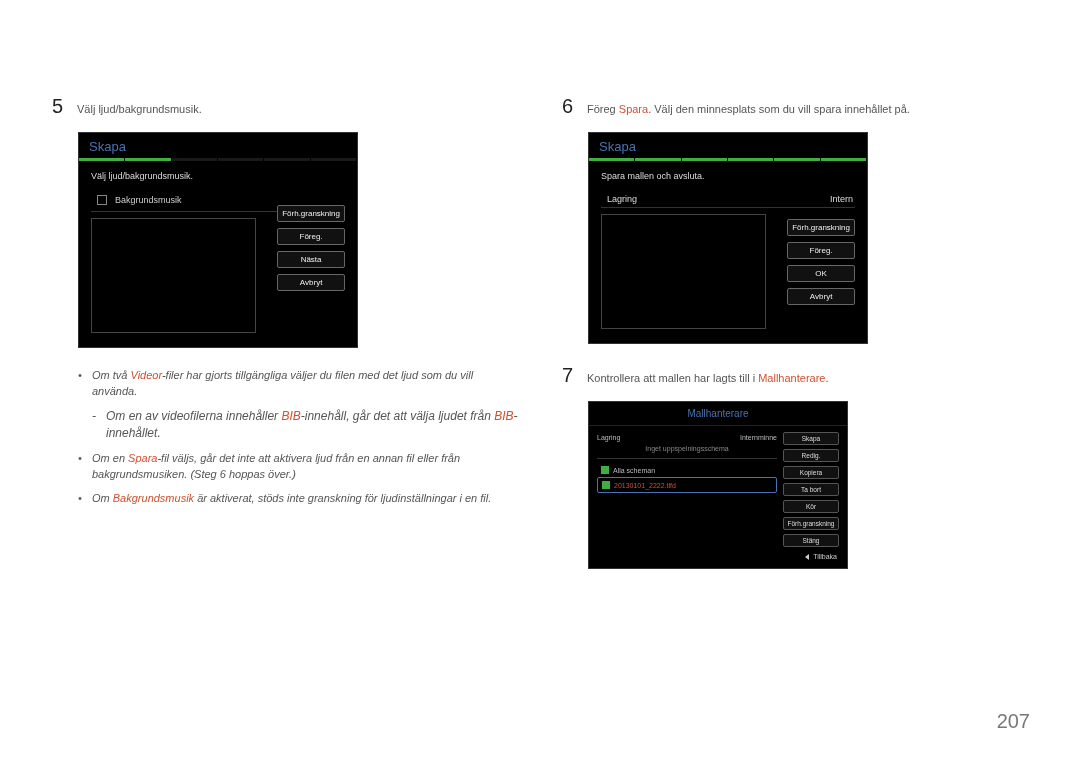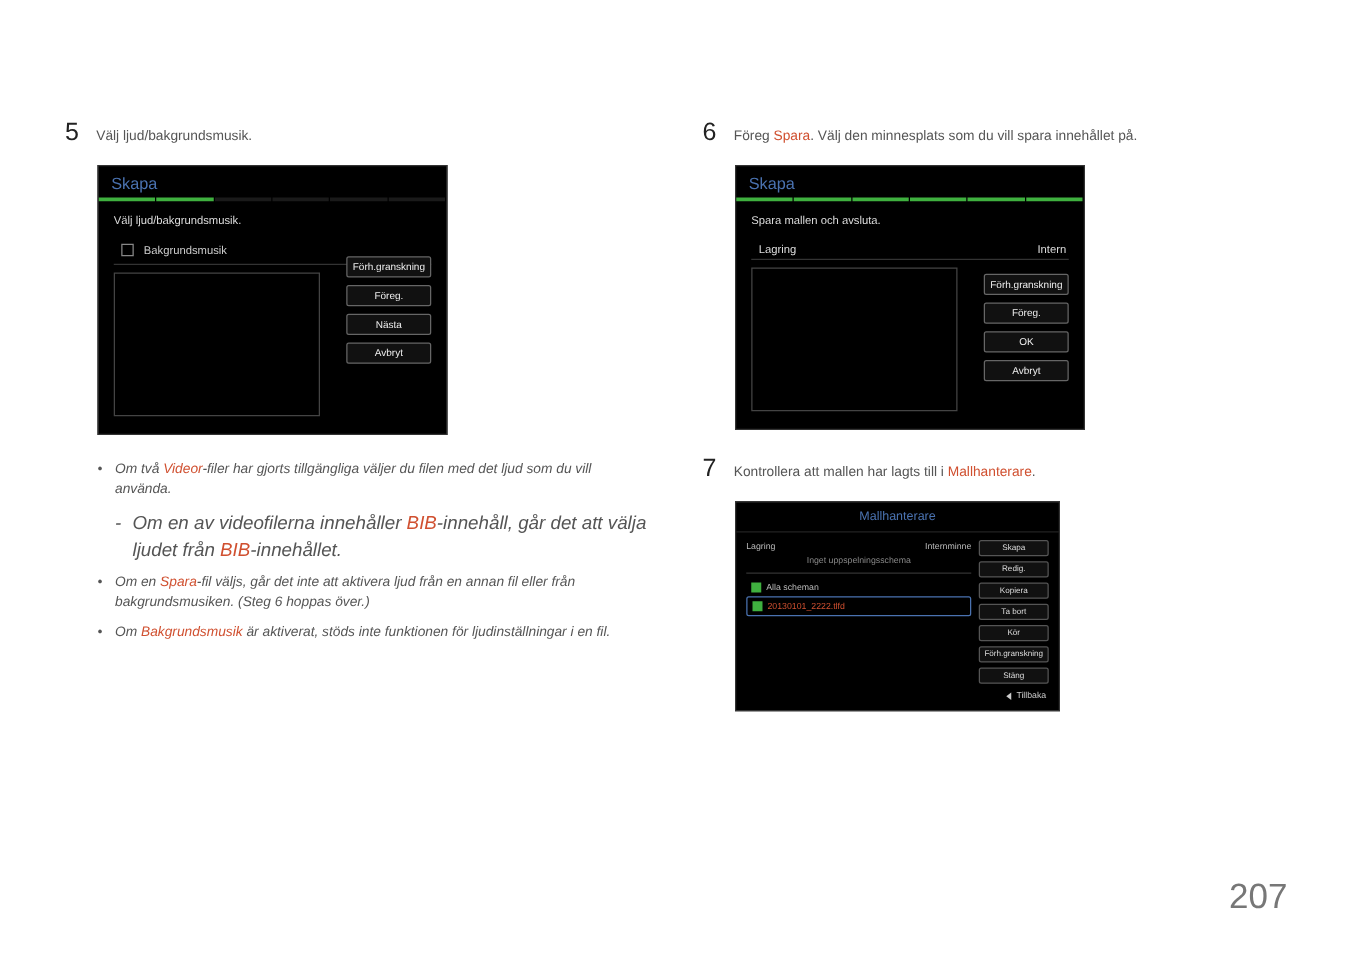--- a/index.html
+++ b/index.html
@@ -128,21 +128,21 @@
     font-style: italic;
   }
   .bullets li::before {
     content: "•";
     position: absolute;
     left: 0;
     color: #555;
   }
   .bullets .sub {
     padding-left: 28px;
-    font-size: 15px;
+    font-size: 12px;
     color: #555;
   }
   .bullets .sub::before { content: "-"; left: 14px; }
 
   
   .mgr {
     background: #000;
     width: 260px;
     margin: 12px 0 0 28px;
     color: #bbb;
@@ -226,21 +226,21 @@
     border-top: 3px solid transparent;
     border-bottom: 3px solid transparent;
     border-right: 4px solid #ccc;
     display: inline-block;
   }
 
   .page-num {
     position: absolute;
     right: 50px;
     bottom: 30px;
-    font-size: 28px;
+    font-size: 20px;
     color: #777;
     font-weight: 300;
   }
 </style>
 </head>
 <body>
 
 <div class="page">
 
   <div class="col">
@@ -279,21 +279,21 @@
       <li>
         <span>Om två </span><span class="red">Videor</span><span>-filer har gjorts tillgängliga väljer du filen med det ljud som du vill använda.</span>
       </li>
       <li class="sub">
         <span>Om en av videofilerna innehåller </span><span class="red">BIB</span><span>-innehåll, går det att välja ljudet från </span><span class="red">BIB</span><span>-innehållet.</span>
       </li>
       <li>
         <span>Om en </span><span class="red">Spara</span><span>-fil väljs, går det inte att aktivera ljud från en annan fil eller från bakgrundsmusiken. (Steg 6 hoppas över.)</span>
       </li>
       <li>
-        <span>Om </span><span class="red">Bakgrundsmusik</span><span> är aktiverat, stöds inte funktionen för ljudinställningar i en fil.</span>
+        <span>Om </span><span class="red">Bakgrundsmusik</span><span> är aktiverat, stöds inte granskning för ljudinställningar i en fil.</span>
       </li>
     </ul>
   </div>
 
   <div class="col">
     <div class="step">
       <span class="step-num">6</span>
       <span class="step-text">
         <span>Föreg </span><span class="red">Spara</span><span>. Välj den minnesplats som du vill spara innehållet på.</span>
       </span>

